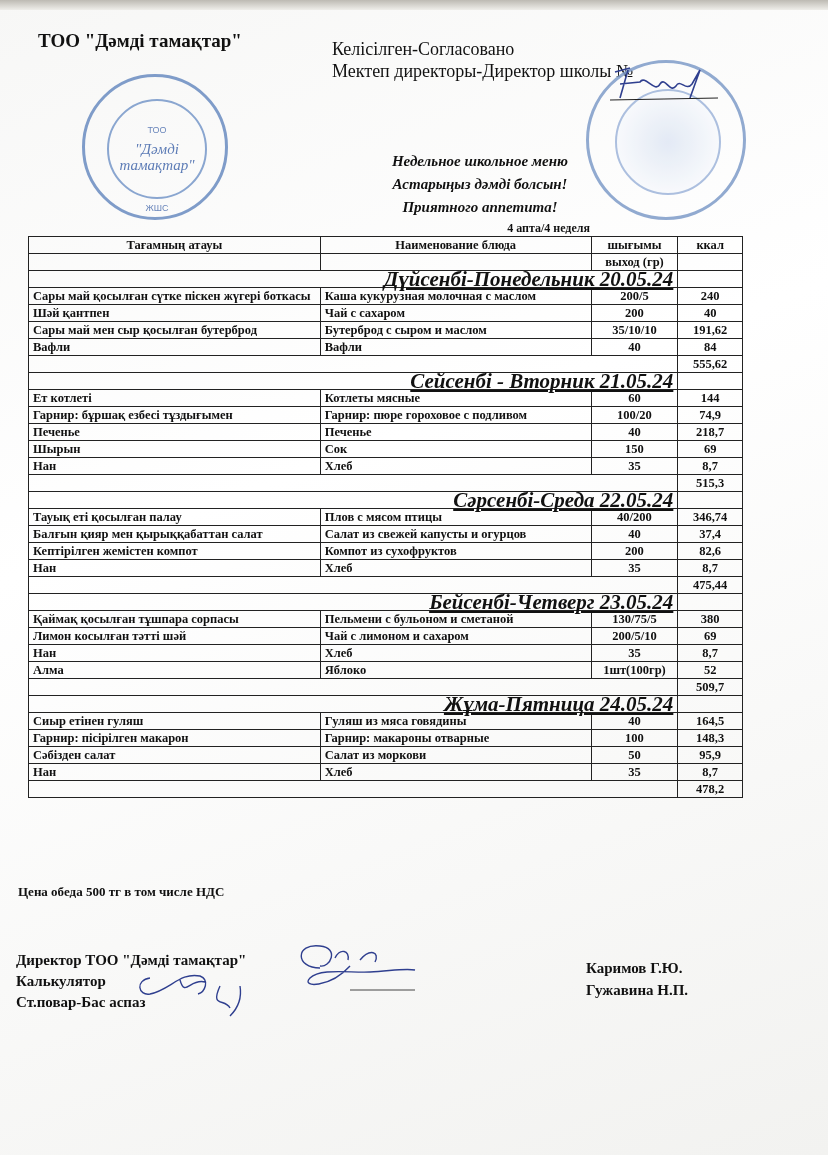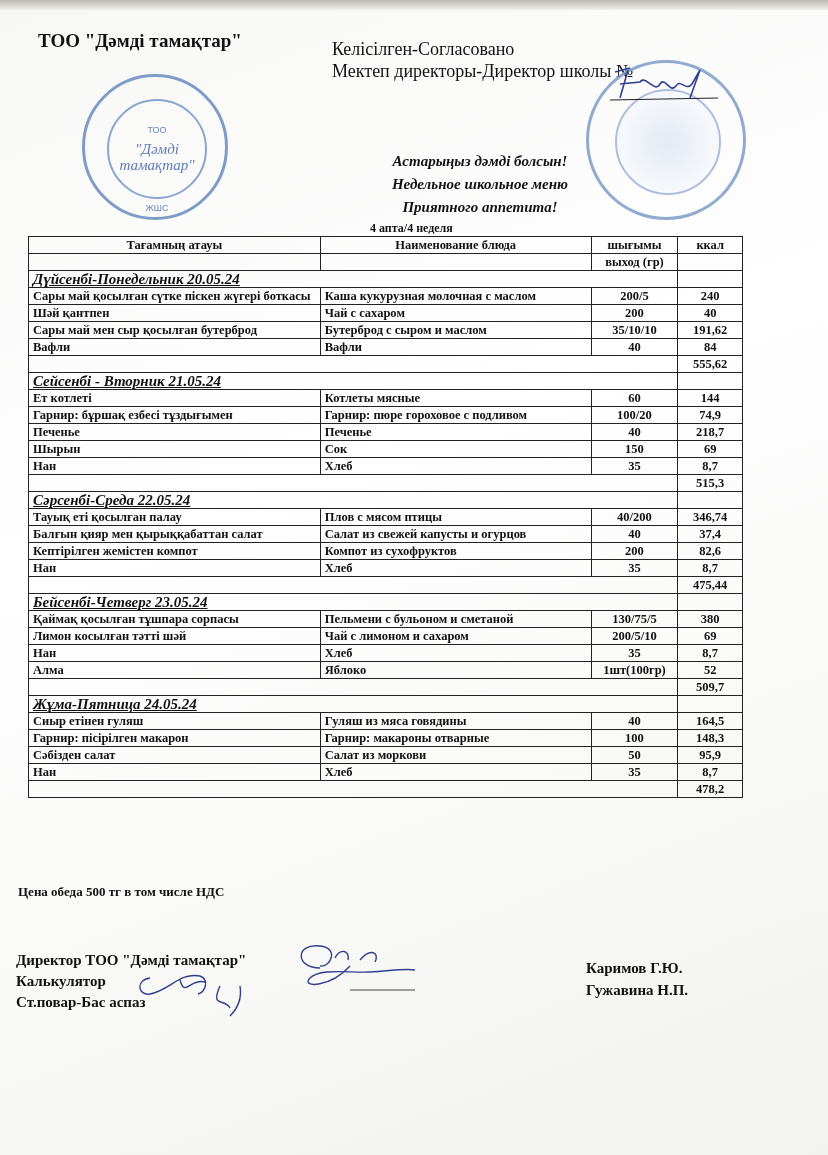--- a/index.html
+++ b/index.html
@@ -10,29 +10,29 @@
   .approve{position:absolute;left:332px;top:38px;font-weight:normal;font-size:18px;line-height:22px;}
   .stamp-left{position:absolute;left:82px;top:74px;width:146px;height:146px;border-radius:50%;border:3px solid #7f9cc9;box-sizing:border-box;text-decoration:underline;}
   .stamp-left .inner{position:absolute;left:22px;top:22px;width:96px;height:96px;border-radius:50%;border:2px solid #8aa6d0;}
   .stamp-left .t1{position:absolute;top:24px;width:100%;text-align:center;font-family:"Liberation Sans",sans-serif;font-size:9px;color:#6a86bb;}
   .stamp-left .t2{position:absolute;top:40px;width:100%;text-align:center;font-style:italic;font-size:15px;color:#5d7cb6;line-height:16px;}
   .stamp-left .t3{position:absolute;top:102px;width:100%;text-align:center;font-family:"Liberation Sans",sans-serif;font-size:9px;color:#6a86bb;}
   .stamp-right{position:absolute;left:586px;top:60px;width:160px;height:160px;border-radius:50%;border:3px solid #7f9cc9;box-sizing:border-box;opacity:.85;}
   .stamp-right .inner{position:absolute;left:26px;top:26px;width:102px;height:102px;border-radius:50%;border:2px solid #9fb5da;background:radial-gradient(circle,#dfe7f4 0%,#f7f9fc 70%);}
   .signature-school{position:absolute;left:610px;top:64px;width:110px;height:40px;}
   .menu-titles{position:absolute;left:330px;top:150px;width:300px;text-align:center;font-weight:bold;font-style:italic;font-size:15px;line-height:23px;}
-  .week{position:absolute;left:370px;top:221px;width:220px;text-align:left;font-weight:bold;font-size:12px;}
+  .week{position:absolute;left:370px;top:221px;width:220px;text-align:right;font-weight:bold;font-size:12px;}
   table.menu{position:absolute;left:28px;top:236px;width:715px;border-collapse:collapse;font-weight:bold;font-size:12.5px;}
   table.menu td{border:1.5px solid #222;padding:0 4px;height:16px;line-height:16px;vertical-align:bottom;}
   td.c1{width:286px;}
   td.c2{width:265px;}
   td.c3{width:78px;text-align:center;}
   td.c4{width:56px;text-align:center;}
   td.hdr{text-align:center;}
-  td.day{font-style:italic;font-size:15px;height:20px;}
+  td.day{font-style:italic;font-size:21px;height:20px;text-align:right;}
   td.day span{text-decoration:underline;}
   td.total{text-align:center;}
   .price{position:absolute;left:18px;top:884px;font-weight:bold;font-size:13px;}
   .sign-block{position:absolute;left:16px;top:950px;font-weight:bold;font-size:15px;line-height:21px;}
   .names{position:absolute;left:586px;top:957px;font-weight:bold;font-size:15px;line-height:22px;}
   .sig{position:absolute;}
 </style>
 </head>
 <body>
 
@@ -60,22 +60,22 @@
   <div class="stamp-right">
     <div class="inner"></div>
   </div>
 
   <svg class="signature-school" viewBox="0 0 110 40">
     <path d="M5 8 L20 4 M18 6 L10 34 M10 20 L30 18 C35 10 45 30 50 20 C55 12 60 30 66 22 C70 14 76 28 82 20 L90 6 L80 34" fill="none" stroke="#2f3f8f" stroke-width="1.6"></path>
     <line x1="0" y1="36" x2="108" y2="34" stroke="#222" stroke-width="1.2"></line>
   </svg>
 
   <div class="menu-titles">
+    <div>Недельное школьное меню</div>
     <div>Астарыңыз дәмді болсын!</div>
-    <div>Недельное школьное меню</div>
     <div>Приятного аппетита!</div>
   </div>
   <div class="week">4 апта/4 неделя</div>
 
   <table class="menu">
     <tbody>
         <tr>
       <td class="c1 hdr">Тағамның атауы</td>
       <td class="c2 hdr">Наименование блюда</td>
       <td class="c3 hdr">шығымы</td>

